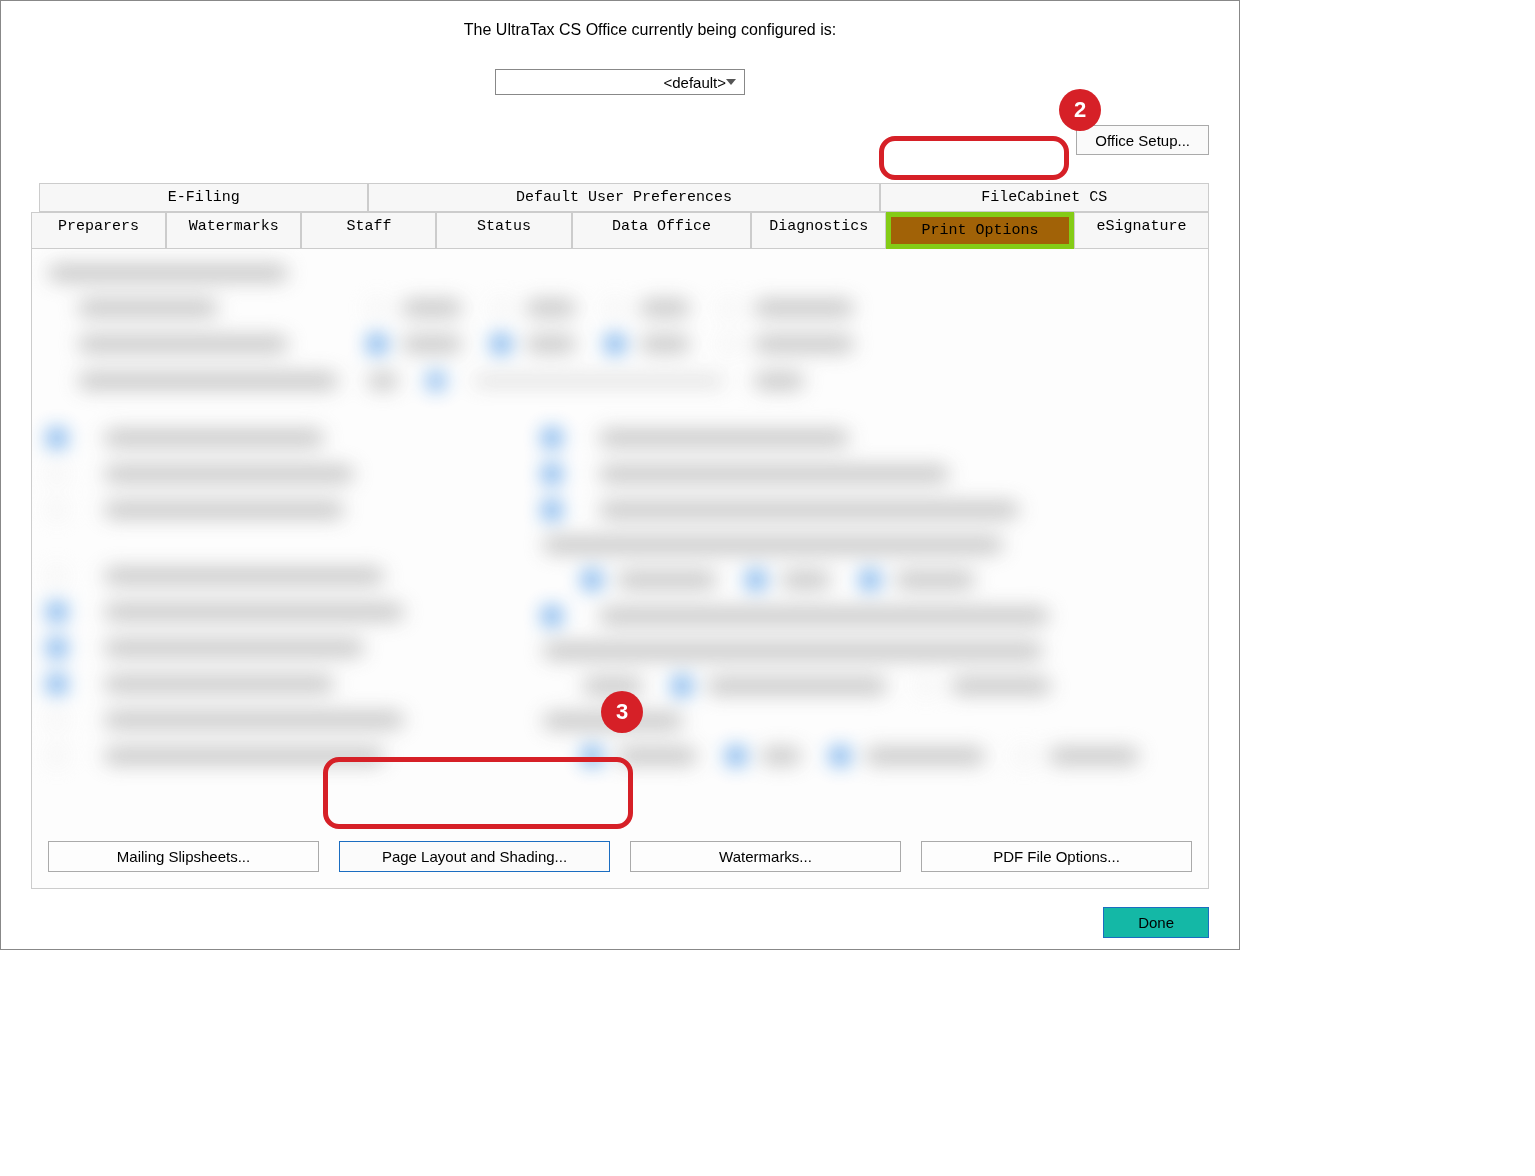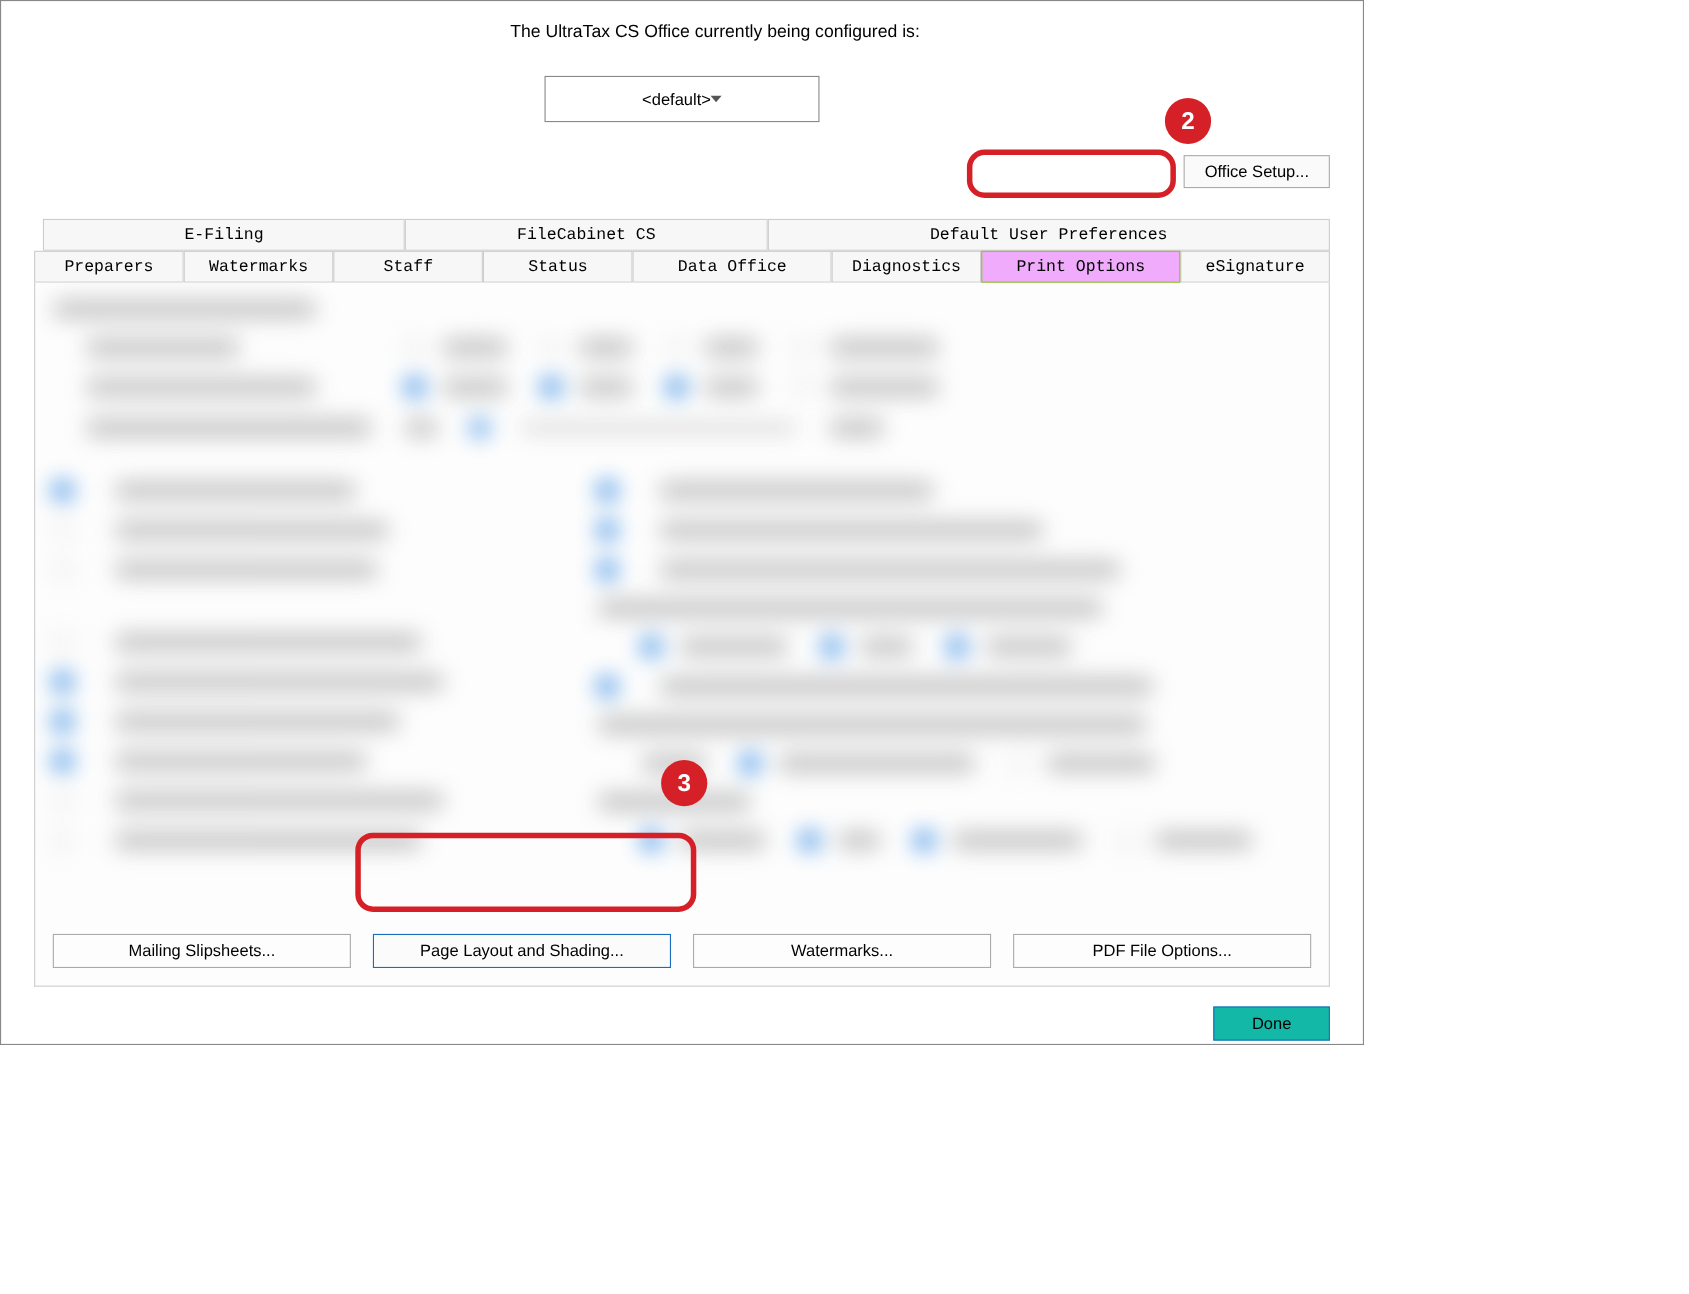--- a/index.html
+++ b/index.html
@@ -48,26 +48,26 @@
     padding: 20px 30px 10px 30px;
     gap: 30px;
     flex-direction: column;
   }
   .header-row .label {
     font-size: 16px;
     margin-left: 60px;
   }
   .office-select {
     width: 250px;
-    height: 42px;
+    height: 26px;
     border: 1px solid #888;
     background: #fff;
     display: flex;
     align-items: center;
-    justify-content: center;
+    justify-content: flex-end;
     padding: 2px 8px;
     font-size: 15px;
   }
   .chev {
     width: 0; height: 0;
     border-left: 5px solid transparent;
     border-right: 5px solid transparent;
     border-top: 6px solid #555;
   }
   .office-setup-btn {
@@ -101,22 +101,22 @@
     cursor: default;
     flex: 1;
     font-family: Liberation Mono, monospace;
   }
   .tab.top1 { flex: 0.9; }
   .tab.top2 { flex: 1.4; }
   .tab.top3 { flex: 0.9; }
   .tab.sm { flex: 0.6; }
   .tab.med { flex: 0.8; }
   .tab.active {
-    background: #f0abfc;
-    border: 1px solid #84cc16;
+    background: #a16207;
+    border: 5px solid #84cc16;
     z-index: 2;
   }
   .tab-content {
     border: 1px solid #ccc;
     border-top: none;
     background: #fdfdfd;
     height: 640px;
     position: relative;
     overflow: hidden;
     padding: 16px;
@@ -232,22 +232,22 @@
     <div class="office-select">
       <span>&lt;default&gt;</span>
       <span class="chev"></span>
     </div>
     <button class="office-setup-btn">Office Setup...</button>
   </div>
 
   <div class="tabs-area">
     <div class="tabs-row row1">
       <div class="tab top1">E-Filing</div>
+      <div class="tab top2">Default User Preferences</div>
       <div class="tab top3">FileCabinet CS</div>
-      <div class="tab top2">Default User Preferences</div>
     </div>
     <div class="tabs-row row2">
       <div class="tab sm">Preparers</div>
       <div class="tab sm">Watermarks</div>
       <div class="tab sm">Staff</div>
       <div class="tab sm">Status</div>
       <div class="tab med">Data Office</div>
       <div class="tab sm">Diagnostics</div>
       <div class="tab med active">Print Options</div>
       <div class="tab sm">eSignature</div>

